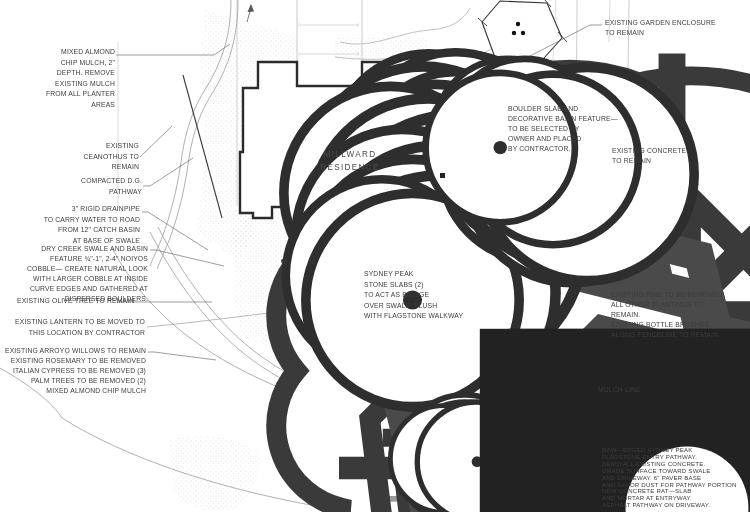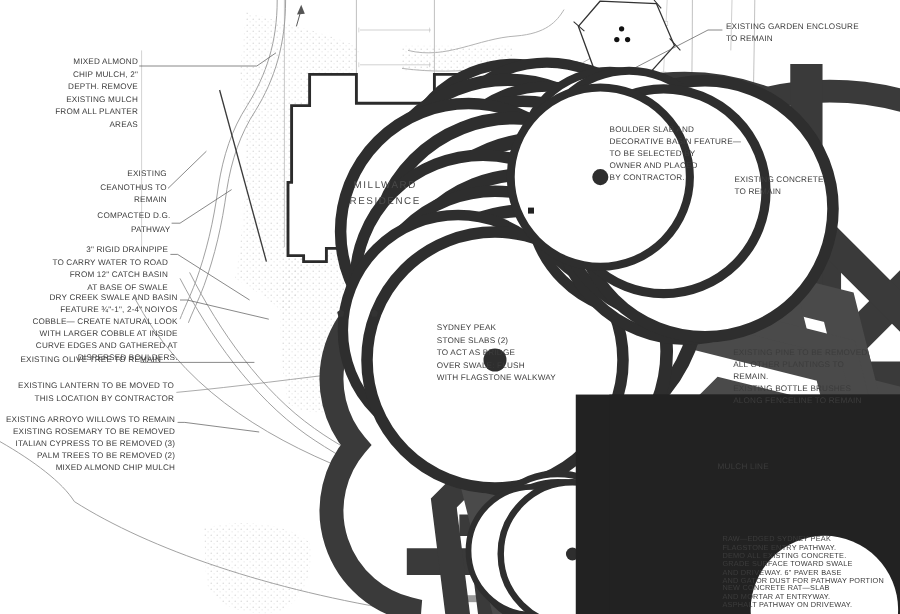--- a/index.html
+++ b/index.html
@@ -356,16 +356,16 @@
 <div class="callout" style="left:598px;top:385px;">MULCH LINE</div>
 <div class="callout fine" style="left:602px;top:447px;">RAW—EDGED SYDNEY PEAK
 FLAGSTONE ENTRY PATHWAY.
 DEMO ALL EXISTING CONCRETE.
 GRADE SURFACE TOWARD SWALE
 AND DRIVEWAY. 6" PAVER BASE
 AND GATOR DUST FOR PATHWAY PORTION
 NEW CONCRETE RAT—SLAB
 AND MORTAR AT ENTRYWAY.
 ASPHALT PATHWAY ON DRIVEWAY.</div>
-<div class="callout title" style="left:261px;top:148px;width:120px;">MILLWARD
+<div class="callout title" style="left:290px;top:148px;width:120px;">MILLWARD
 RESIDENCE</div>
 
 </div>
 
 </body></html>

